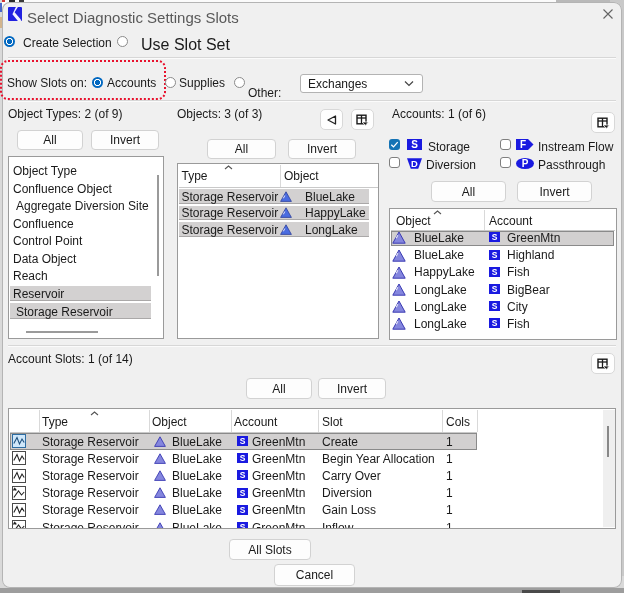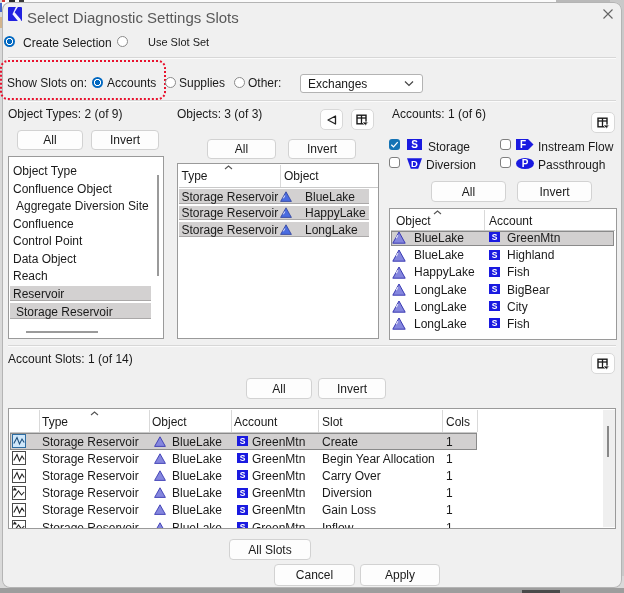--- a/index.html
+++ b/index.html
@@ -49,33 +49,33 @@
   <path d="M7.9,0 L9.9,0 L6.6,5.2 L12.6,12.2 L13.1,14 L9.9,14 L4.4,7.2 Z" fill="#f2f2ff"></path>
 </svg>
 <div class="lbl" style="left:25px;top:7px;color:#595959;font-size:15px;">Select Diagnostic Settings Slots</div>
 <svg class="abs" style="left:599px;top:4.5px;" width="14" height="14" viewBox="0 0 14 14">
   <path d="M2.5,2.5 L11.5,11.5 M11.5,2.5 L2.5,11.5" stroke="#636363" stroke-width="1.1"></path>
 </svg>
 
 <div class="radio on" style="left:2px;top:34px;"></div>
 <div class="lbl" style="left:21px;top:33.5px;font-size:12px;">Create Selection</div>
 <div class="radio" style="left:115px;top:34px;"></div>
-<div class="lbl" style="left:146px;top:33.5px;font-size:11px;">Use Slot Set</div>
+<div class="lbl" style="left:139px;top:33.5px;font-size:16px;">Use Slot Set</div>
 <div class="sep" style="left:6px;top:55px;width:608px;"></div>
 
 <svg class="abs" style="left:-2px;top:58px;" width="167" height="41" viewBox="0 0 167 41">
   <rect x="1" y="1" width="164" height="38" rx="7" fill="none" stroke="#e8112d" stroke-width="2" stroke-dasharray="2 2"></rect>
 </svg>
 <div class="lbl" style="left:5px;top:74px;font-size:12px;">Show Slots on:</div>
 <div class="radio on" style="left:90px;top:75px;"></div>
 <div class="lbl" style="left:105px;top:74px;font-size:12px;">Accounts</div>
 <div class="radio" style="left:163px;top:75px;"></div>
 <div class="lbl" style="left:177px;top:74px;font-size:12px;">Supplies</div>
 <div class="radio" style="left:232px;top:75px;"></div>
-<div class="lbl" style="left:246px;top:74px;font-size:12px;">Other:</div>
+<div class="lbl" style="left:246px;top:84px;font-size:12px;">Other:</div>
 <div class="abs" style="left:298px;top:72px;width:121px;height:17px;background:#fff;border:1px solid #b3b3b3;border-radius:3px;">
   <div class="lbl" style="left:7px;top:2px;font-size:12px;">Exchanges</div>
   <svg class="abs" style="right:8px;top:5px;" width="10" height="7" viewBox="0 0 10 7">
     <path d="M1,1.5 L5,5.5 L9,1.5" stroke="#444" stroke-width="1.2" fill="none"></path>
   </svg>
 </div>
 <div class="sep" style="left:6px;top:98px;width:608px;"></div>
 
 <div class="lbl" style="left:6px;top:105px;">Object Types: 2 (of 9)</div>
 <div class="lbl" style="left:175px;top:105px;">Objects: 3 (of 3)</div>
@@ -393,14 +393,13 @@
         <rect width="11" height="10" fill="#1a1ae0"></rect>
         <text x="5.5" y="8" font-size="8.5" font-weight="bold" fill="#fff" text-anchor="middle" font-family="Liberation Sans">S</text>
       </svg>
       <div class="lbl" style="left:243px;top:111.5px;">GreenMtn</div>
       <div class="lbl" style="left:313px;top:111.5px;">Inflow</div>
       <div class="lbl" style="left:437px;top:111.5px;">1</div>
     </div>
 
 <div class="btn" style="left:227px;top:537px;width:80px;height:19px;">All Slots</div>
 <div class="btn" style="left:272px;top:562px;width:79px;height:20px;">Cancel</div>
-<div class="btn" style="left:358px;top:562px;width:78px;height:20px;">Apply</div>
 </div>
 
 </body></html>

